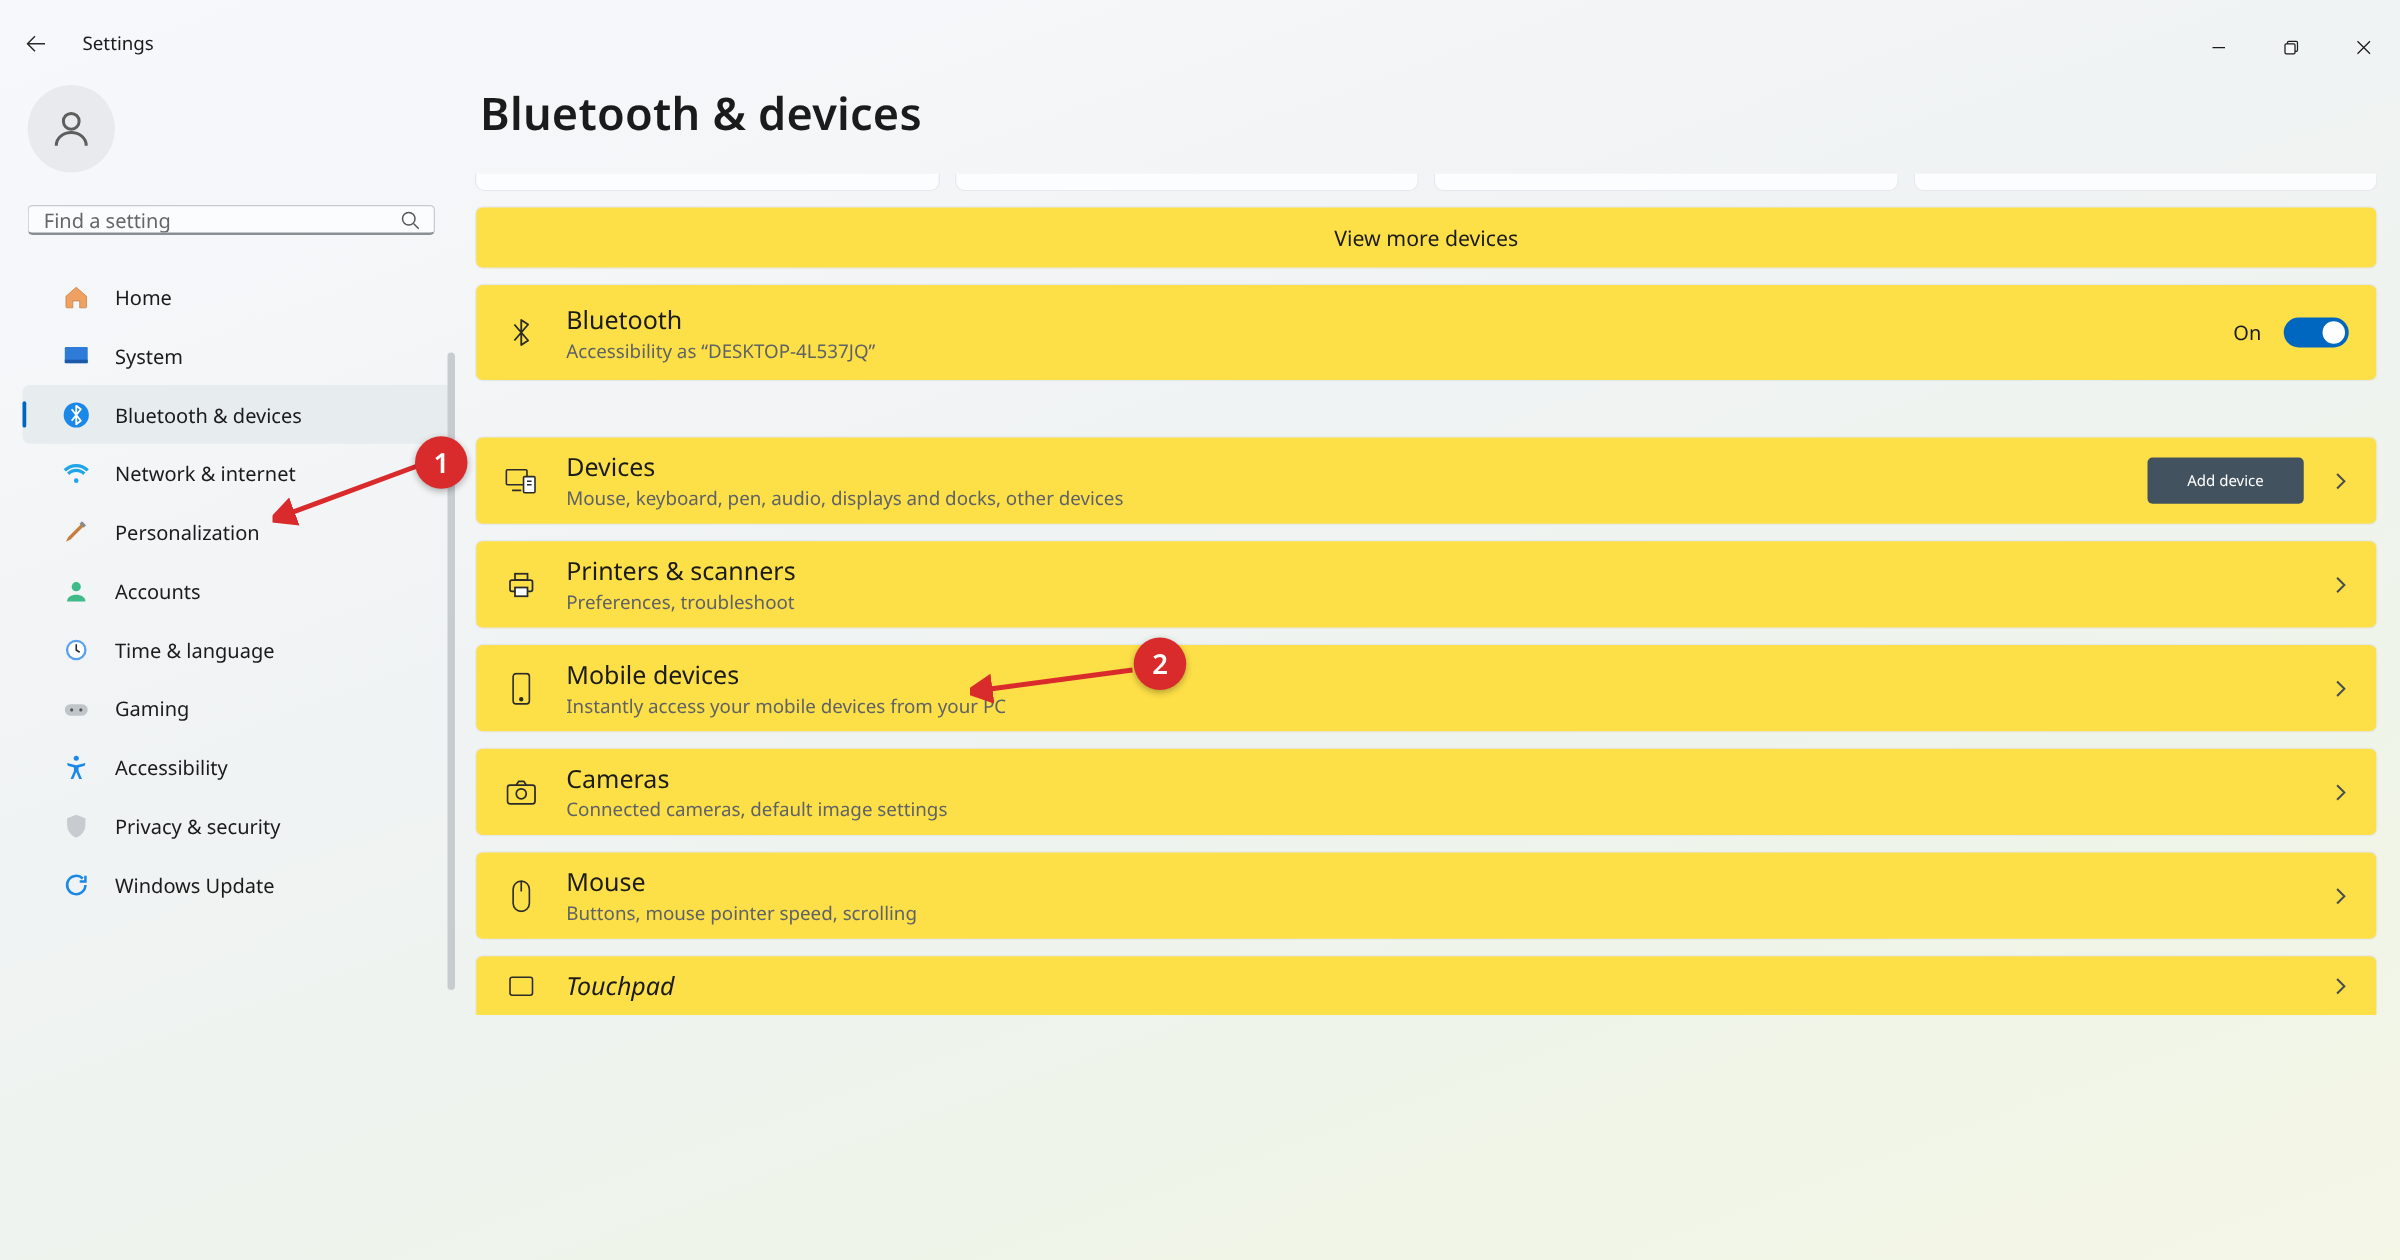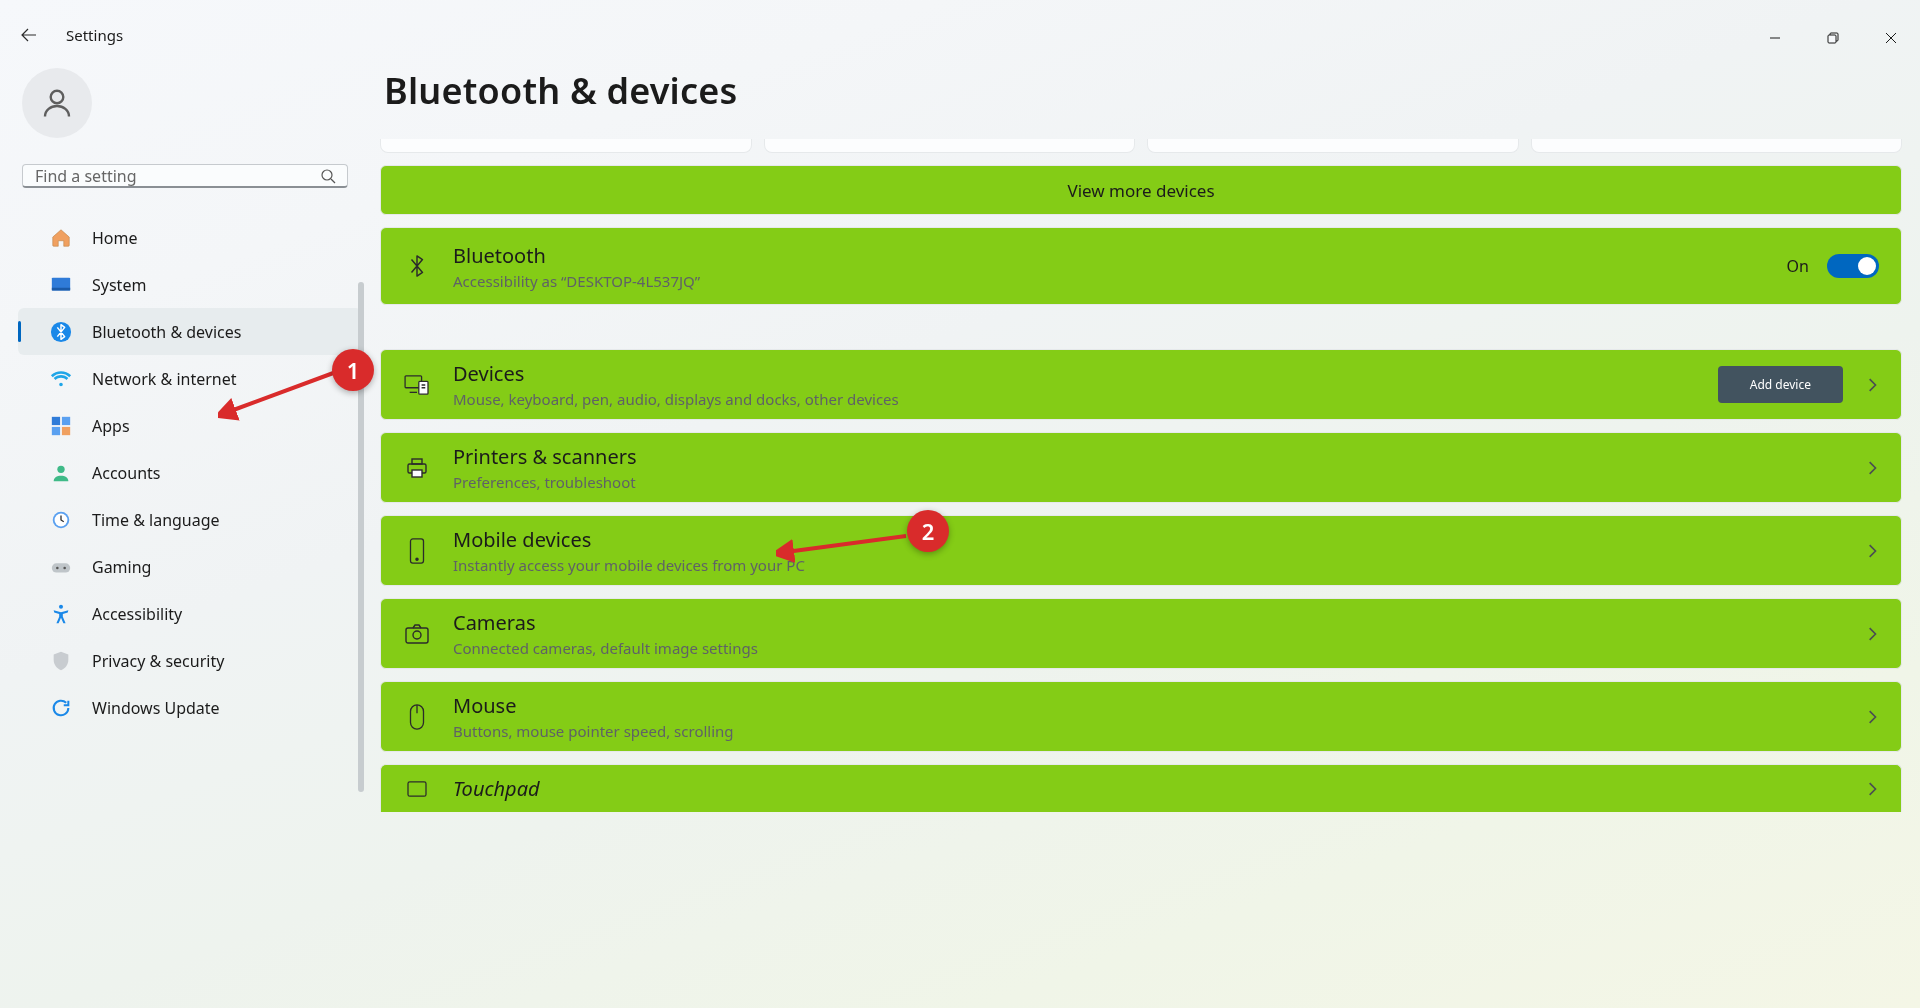--- a/index.html
+++ b/index.html
@@ -73,21 +73,21 @@
 
   .device-row {
     display:flex; gap:12px; margin-bottom:12px;
   }
   .device-card {
     flex:1; height:14px; background:#fcfdfe; border:1px solid #e6e9eb;
     border-top:none; border-radius:0 0 8px 8px;
   }
 
   .setting-card {
-    background:#84cc16; border:1px solid #e6e9eb; border-radius:6px;
+    background:#fde047; border:1px solid #e6e9eb; border-radius:6px;
     display:flex; align-items:center; padding:10px 22px 10px 22px;
     min-height:60px; margin-bottom:12px;
   }
   .setting-card .lead-icn { width:28px; margin-right:22px; display:flex; align-items:center; justify-content:center; }
   .setting-card .lead-icn svg { display:block; }
   .setting-card .titles { flex:1; }
   .setting-card .titles .t1 { font-size:20px; }
   .setting-card .titles .t2 { font-size:15px; color:#5f6266; margin-top:2px; }
   .setting-card .centred { flex:1; text-align:center; font-size:17px; }
 
@@ -199,32 +199,30 @@
 
     <div class="navitem">
       <span class="icn">
           <svg viewBox="0 0 24 24" width="22" height="22" fill="#1fa6e8">
             <path d="M12 20a2 2 0 1 0 0-4 2 2 0 0 0 0 4zM4 11c4.5-4.5 11.5-4.5 16 0l-2 2c-3.3-3.3-8.7-3.3-12 0zM1 8c6-6 16-6 22 0l-2 2c-5-5-13-5-18 0z"></path>
           </svg>
         </span>
       <span>Network &amp; internet</span>
     </div>
 
-
-    <div class="navitem">
-      <span class="icn">
-          <svg viewBox="0 0 24 24" width="22" height="22">
-            <rect x="2" y="2" width="9" height="9" fill="#2f7bd8"></rect>
-            <rect x="13" y="2" width="9" height="9" fill="#5aa0f0"></rect>
-            <rect x="2" y="13" width="9" height="9" fill="#5aa0f0"></rect>
-            <rect x="13" y="13" width="9" height="9" fill="#f0a060"></rect>
-          </svg>
-        </span>
-      <span>Apps</span>
-    </div>
+    <div class="navitem">
+      <span class="icn">
+          <svg viewBox="0 0 24 24" width="22" height="22">
+            <path d="M3 20l4-2 12-12-2-2L5 16z" fill="#c97d3a"></path>
+            <rect x="15" y="3" width="5" height="3" transform="rotate(45 17 5)" fill="#8a8a8a"></rect>
+          </svg>
+        </span>
+      <span>Personalization</span>
+    </div>
+
 
     <div class="navitem">
       <span class="icn">
           <svg viewBox="0 0 24 24" width="22" height="22">
             <circle cx="12" cy="8" r="4" fill="#3fba88"></circle>
             <path d="M4 21c0-4 3.6-6 8-6s8 2 8 6" fill="#3fba88"></path>
           </svg>
         </span>
       <span>Accounts</span>
     </div>

